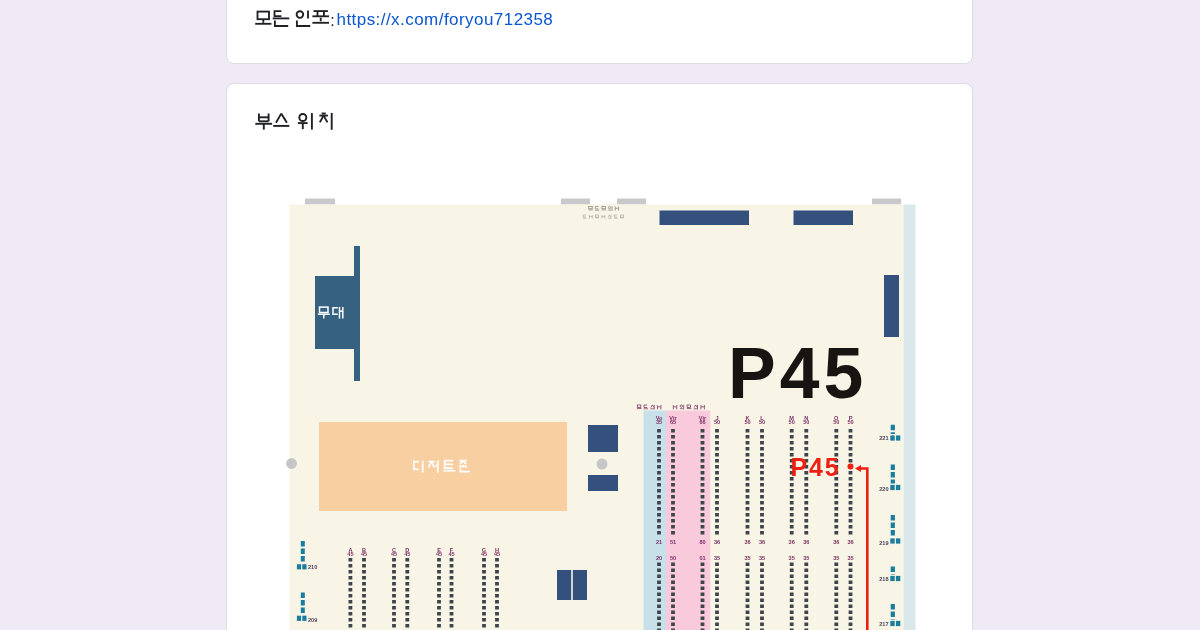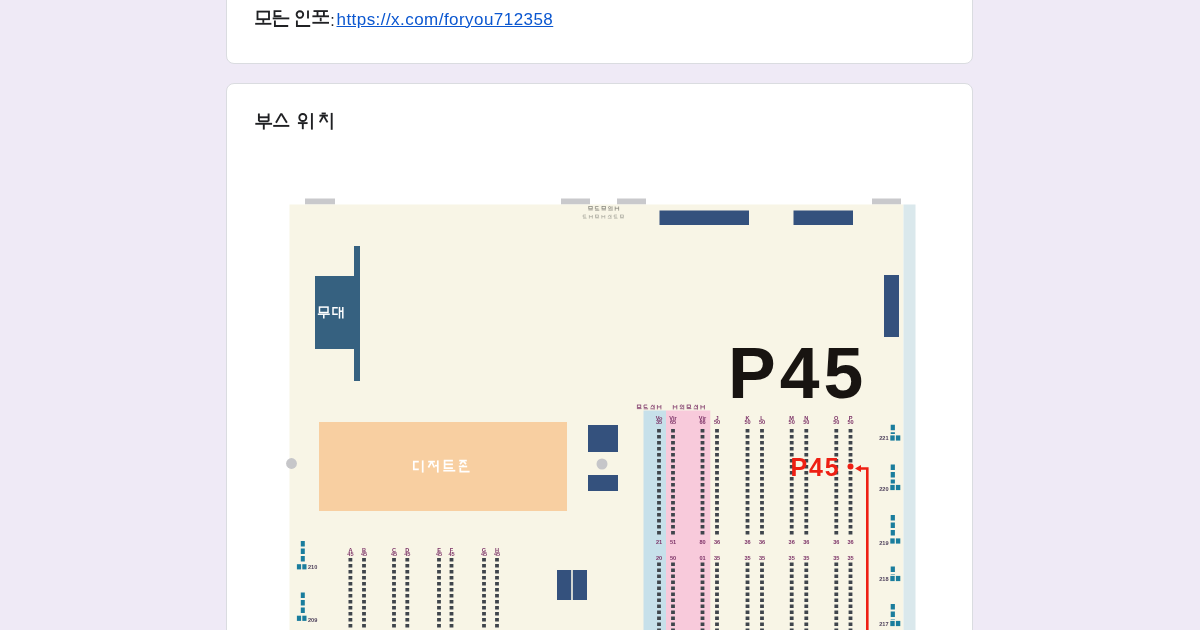--- a/index.html
+++ b/index.html
@@ -2,21 +2,21 @@
 <html><head><meta charset="utf-8">
 <style>
   * { margin:0; padding:0; box-sizing:border-box; }
   html,body { width:1200px; height:630px; overflow:hidden; }
   body { background:#efeaf6; font-family:"Liberation Sans", sans-serif; position:relative; }
   .card { position:absolute; left:226px; width:747px; background:#ffffff;
           border:1px solid #dadce0; border-radius:8px; }
   #c1 { top:-20px; height:84px; }
   #c2 { top:83px; height:600px; }
   #link { position:absolute; left:336.5px; top:9.5px; font-size:17px; letter-spacing:0.45px;
-          color:#0b57d0; text-decoration:underline; }
+          color:#0b57d0; }
   svg { position:absolute; left:0; top:0; }
 </style></head>
 <body>
   <div class="card" id="c1"></div>
   <div class="card" id="c2"></div>
   <span id="link">https://x.com/foryou712358</span>
   <svg width="1200" height="630" viewBox="0 0 1200 630" font-family="Liberation Sans, sans-serif">
     <rect x="257.5" y="11.6" width="11.5" height="7.6" fill="none" stroke="#202124" stroke-width="1.85"></rect>
     <line x1="263.3" y1="19.2" x2="263.3" y2="22.8" stroke="#202124" stroke-width="1.85"></line>
     <line x1="255.2" y1="23.8" x2="271.4" y2="23.8" stroke="#202124" stroke-width="1.85"></line>

